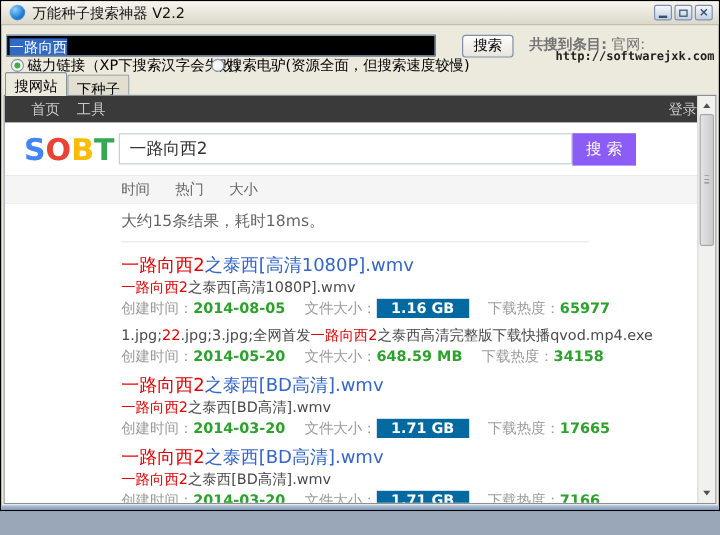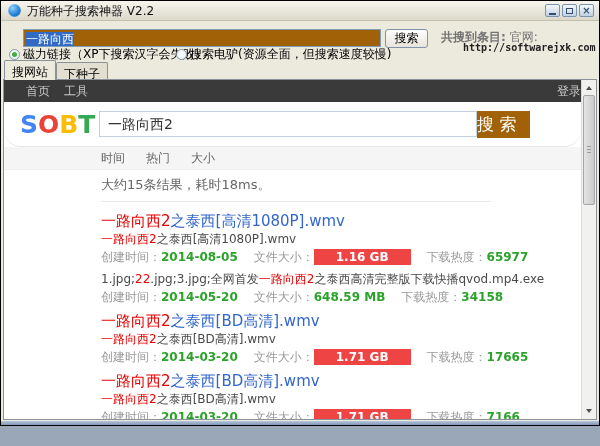--- a/index.html
+++ b/index.html
@@ -9,57 +9,57 @@
   
   .titlebar{position:absolute;left:0;top:0;right:0;height:20px;background:linear-gradient(#f7f5ee,#dcd9cb);border-bottom:1px solid #c3bfae;display:flex;align-items:center;}
   .app-icon{width:13px;height:13px;border-radius:50%;margin:0 6px 0 7px;background:radial-gradient(circle at 35% 30%,#8fd0ff,#1f7ad0 60%,#0b5aa8);box-shadow:inset 0 0 1px #fff;}
   .title-text{font-size:12px;color:#111;line-height:20px;}
   .win-btns{position:absolute;right:5px;top:3px;display:flex;gap:2px;}
   .wbtn{width:15px;height:13px;border:1px solid #7d92ad;border-radius:2px;background:linear-gradient(#f4f8fc,#c2d1e3);display:flex;align-items:center;justify-content:center;cursor:pointer;position:relative;}
   .wbtn .bar{width:7px;height:2px;background:#35506e;margin-top:6px;}
   .wbtn .box{width:7px;height:6px;border:1px solid #35506e;}
   .wbtn .x{font-size:10px;line-height:10px;color:#35506e;font-weight:bold;}
   
-  .search-input{position:absolute;left:22px;top:28px;width:358px;height:18px;background:#a16207;border:1px solid #7f9db9;font-size:12px;padding:1px 2px;overflow:hidden;white-space:nowrap;}
+  .search-input{position:absolute;left:4px;top:28px;width:358px;height:18px;background:#000000;border:1px solid #7f9db9;font-size:12px;padding:1px 2px;overflow:hidden;white-space:nowrap;}
   .sel{background:#316ac5;color:#fff;}
   .classic-btn{position:absolute;left:384px;top:28px;width:43px;height:19px;border:1px solid #8191ab;border-radius:3px;background:linear-gradient(#ffffff,#e7e4da);font-size:12px;text-align:center;line-height:17px;cursor:pointer;}
   .count-label{position:absolute;left:440px;top:28px;font-size:12px;color:#737373;}
   .count-label b{font-weight:bold;}
   .url-label{position:absolute;left:462px;top:41px;font-size:10px;color:#222;font-family:"DejaVu Sans Mono","Liberation Mono",monospace;font-weight:bold;}
   .radio-row{position:absolute;left:0;top:45px;font-size:12px;color:#000;}
   .radio-item{position:absolute;top:0;display:flex;align-items:center;white-space:nowrap;cursor:pointer;}
   .radio{width:11px;height:11px;border-radius:50%;border:1px solid #8a9aa9;background:radial-gradient(#fff,#e8eef2);margin-right:3px;position:relative;flex:none;}
   .radio.checked::after{content:"";position:absolute;left:2px;top:2px;width:5px;height:5px;border-radius:50%;background:#3fae3f;}
   
   .tab{position:absolute;height:17px;top:61px;padding:3px 7px;font-size:12px;background:#e2dfd1;border:1px solid #8a9299;border-bottom:none;border-radius:2px 2px 0 0;cursor:pointer;z-index:1;}
   .tab.active{top:59px;height:20px;background:#ece9dd;z-index:3;padding-top:3px;}
   
   .tab-page{position:absolute;left:2px;right:2px;top:78px;bottom:5px;border:1px solid #8a9299;background:#fff;z-index:2;}
   .web{position:absolute;left:0;top:0;right:15px;bottom:0;overflow:hidden;background:#fff;}
   .navbar{height:22px;background:#3a3a3a;display:flex;align-items:center;font-size:12px;color:#c9c9c9;}
   .nav-item{margin-left:22px;cursor:pointer;}
   .nav-item + .nav-item{margin-left:14px;}
   .nav-login{margin-left:auto;cursor:pointer;}
-  .header{height:45px;display:flex;align-items:center;border-bottom:1px solid #e6e6e6;border-radius:17px;}
+  .header{height:45px;display:flex;align-items:center;border-bottom:1px solid #e6e6e6;}
   .logo{margin-left:16px;width:79px;font-size:25px;font-weight:bold;letter-spacing:0px;flex:none;}
   .web-input{width:378px;height:26px;border:1px solid #c2cfdf;font-size:14px;color:#333;padding:0 8px;line-height:24px;flex:none;}
-  .web-btn{width:53px;height:27px;background:#a16207;color:#fff;font-size:17px;text-align:left;line-height:27px;cursor:pointer;flex:none;}
+  .web-btn{width:53px;height:27px;background:#8b5cf6;color:#fff;font-size:13px;text-align:center;line-height:27px;cursor:pointer;flex:none;}
   .filterbar{height:23px;background:#f5f5f5;border-bottom:1px solid #eeeeee;display:flex;align-items:center;padding-left:97px;font-size:12px;color:#666;}
   .filterbar span{margin-right:21px;cursor:pointer;}
   .results{padding:6px 90px 0 97px;}
   .summary{font-size:13px;color:#666;line-height:17px;margin-bottom:8px;}
   .divider{border-top:1px solid #eaeaea;margin-bottom:10px;}
   .result-item{margin-bottom:7px;}
   .rtitle{font-size:15px;line-height:18px;color:#3366cc;margin-bottom:2px;cursor:pointer;text-decoration:none;display:block;white-space:nowrap;}
   .rsub{font-size:12px;line-height:15px;color:#4a4a4a;margin-bottom:2px;white-space:nowrap;}
   .kw{color:#e60000;}
   .rmeta{font-size:12px;line-height:16px;color:#9a9a9a;white-space:nowrap;}
   .mgroup{margin-right:16px;}
   .gval{color:#2ba32b;font-weight:bold;}
-  .badge{background:#ef4444;color:#fff;font-weight:bold;padding:1px 22px;}
+  .badge{background:#0369a1;color:#fff;font-weight:bold;padding:1px 12px;}
   
   .sb{position:absolute;top:0;right:0;bottom:0;width:15px;background:#f1f1ef;border-left:1px solid #dcdcdc;}
   .sb-btn{position:absolute;left:0;right:0;height:15px;display:flex;align-items:center;justify-content:center;cursor:pointer;}
   .sb-up{top:0;}
   .sb-down{bottom:0;}
   .tri-up{width:0;height:0;border:3px solid transparent;border-bottom:4px solid #505050;margin-bottom:2px;}
   .tri-down{width:0;height:0;border:3px solid transparent;border-top:4px solid #505050;margin-top:2px;}
   .sb-thumb{position:absolute;left:1px;right:1px;top:15px;height:110px;background:linear-gradient(90deg,#e4e4e4,#cbcbcb);border:1px solid #a6a6a6;border-radius:2px;cursor:grab;}
   .sb-grip{position:absolute;left:3px;right:3px;top:50%;height:7px;margin-top:-4px;background:repeating-linear-gradient(to bottom,#9c9c9c 0 1px,transparent 1px 3px);}
 </style>

